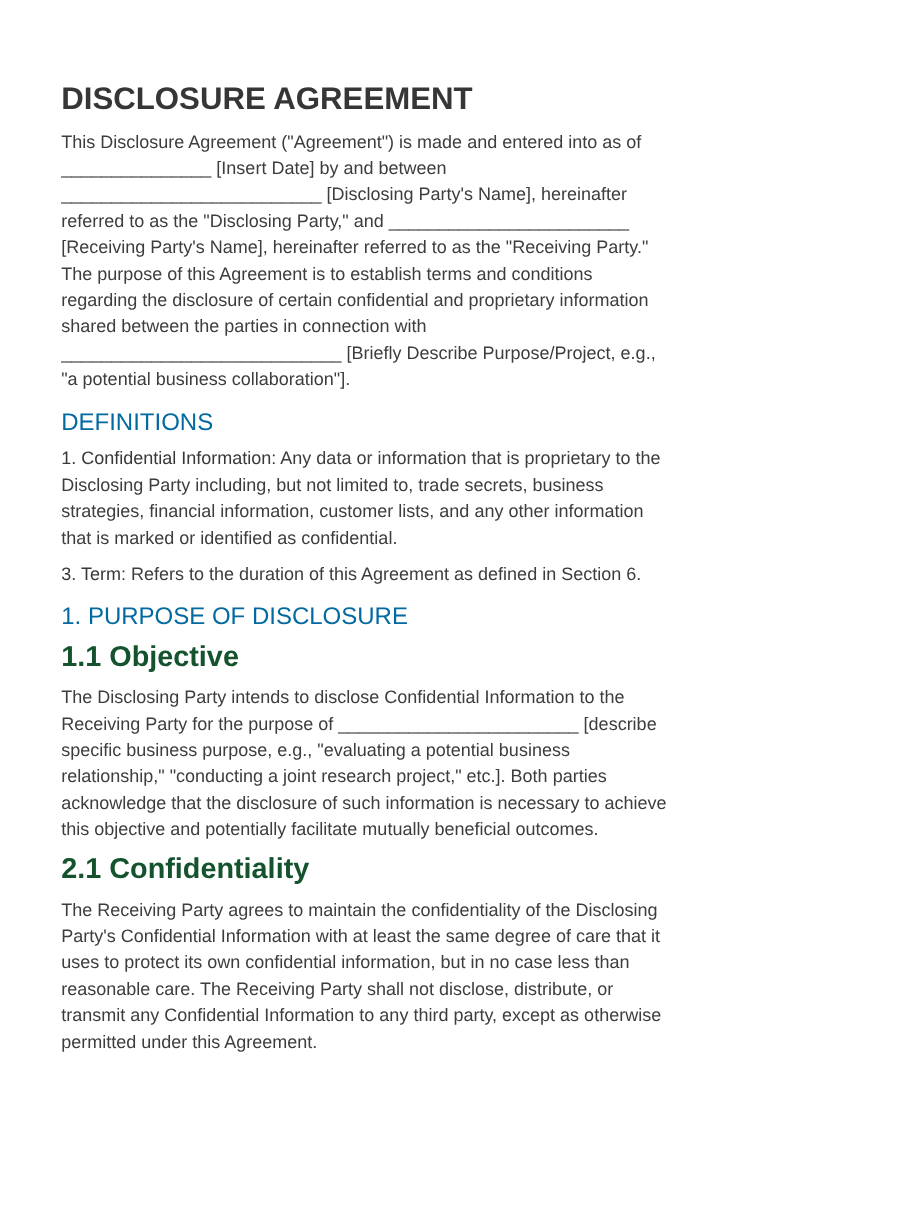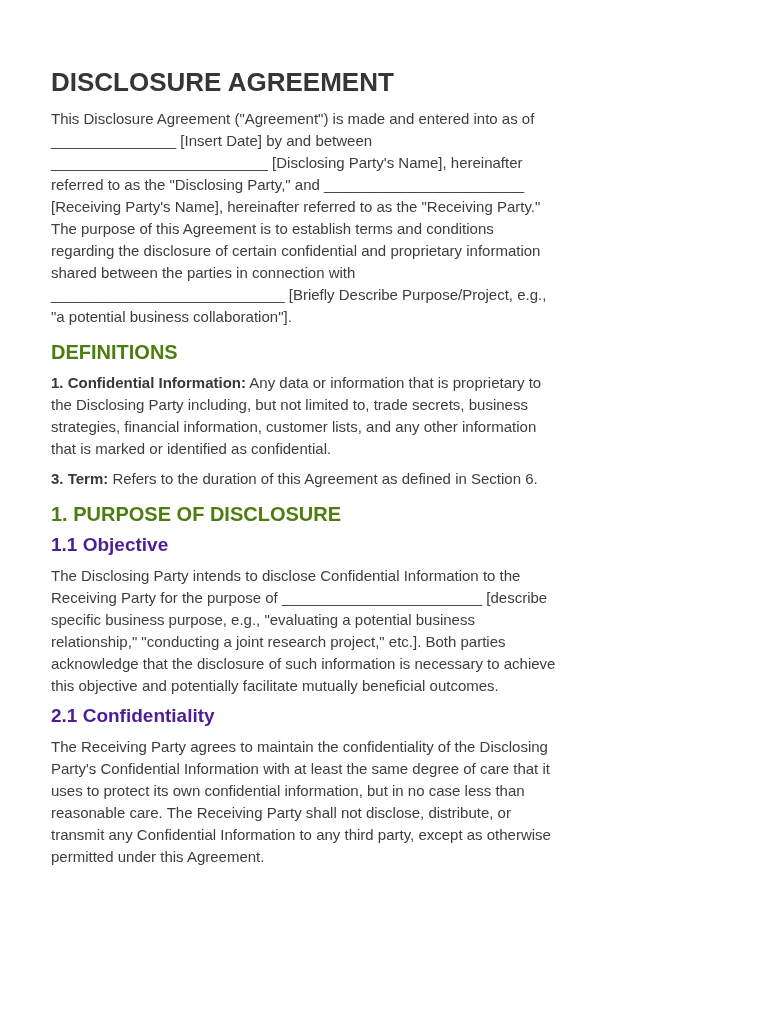--- a/index.html
+++ b/index.html
@@ -24,39 +24,39 @@
   h1.doc-title {
     font-size: 26px;
     line-height: 1.2;
     font-weight: bold;
     color: #363636;
     margin: 0 0 10px 0;
   }
   h2.section-heading {
     font-size: 20px;
     line-height: 1.2;
-    font-weight: bold;
-    color: #4d7c0f;
+    font-weight: normal;
+    color: #0369a1;
     margin: 12px 0 8px 0;
   }
   h3.sub-heading {
-    font-size: 19px;
+    font-size: 24px;
     line-height: 1.2;
     font-weight: bold;
-    color: #4c1d95;
+    color: #14532d;
     margin: 4px 0 8px 0;
   }
   p.body-text {
     font-size: 15px;
     line-height: 22px;
     margin: 0 0 8px 0;
     color: #3d3d3d;
   }
   p.body-text strong {
-    font-weight: bold;
+    font-weight: normal;
     color: #383838;
   }
 </style>
 </head>
 <body>
 
 <div class="page">
 
   <h1 class="doc-title">DISCLOSURE AGREEMENT</h1>
 

